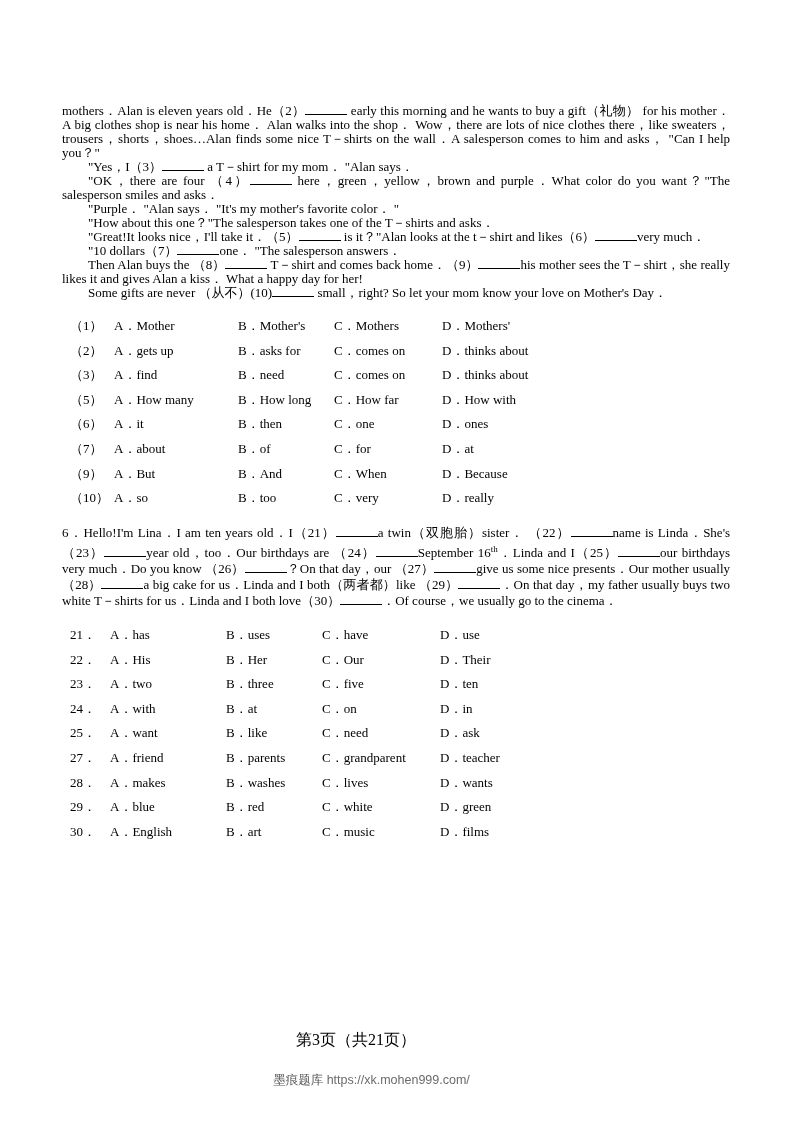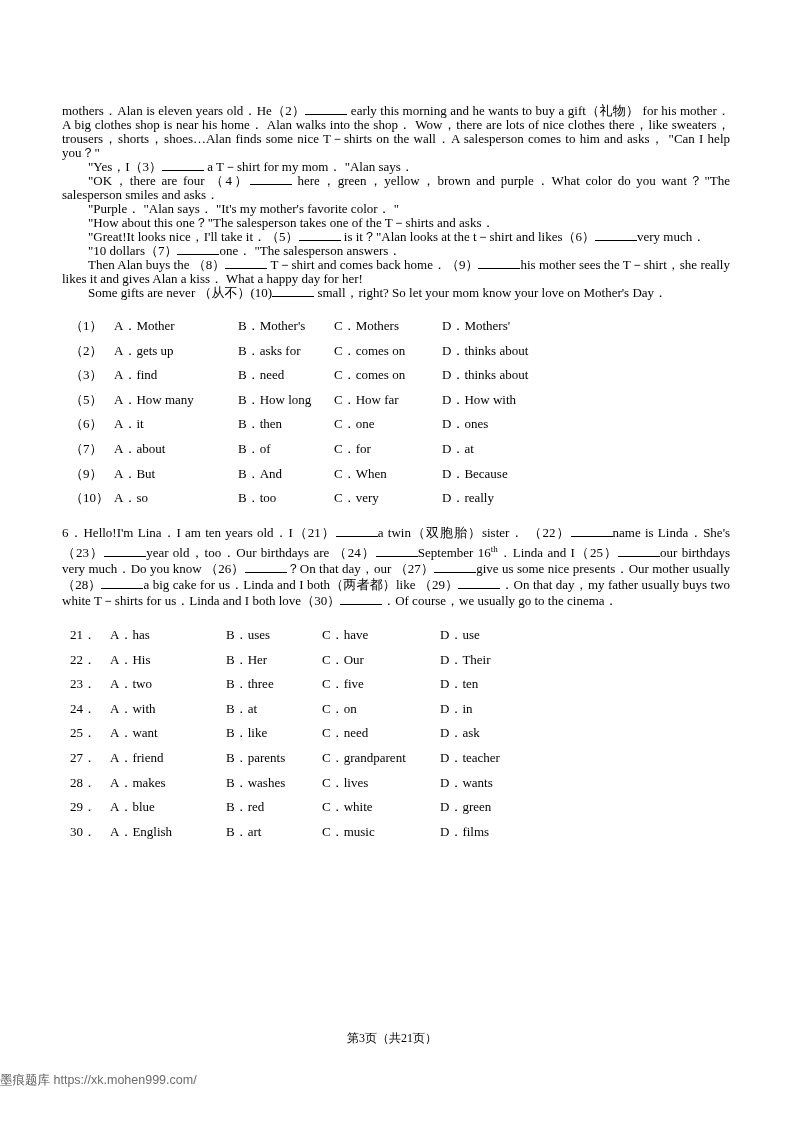--- a/index.html
+++ b/index.html
@@ -77,30 +77,29 @@
   .options2 .opt-a { display: inline-block; width: 116px; }
   .options2 .opt-b { display: inline-block; width: 96px; }
   .options2 .opt-c { display: inline-block; width: 118px; }
 
   .footer-page {
     position: absolute;
     left: 0;
     top: 1030px;
     width: 712px;
     text-align: center;
-    font-size: 12px;
+    font-size: 16px;
     font-family: "Liberation Serif", serif;
-    padding-left: 36px;
   }
   .watermark {
     position: absolute;
     left: 0;
     top: 1072px;
     width: 743px;
-    text-align: left;
+    text-align: center;
     font-size: 12.5px;
     color: #6b6b6b;
     font-family: "Liberation Sans", sans-serif;
   }
   .wm-cn { color: #555; }
 </style>
 </head>
 <body>
 
 <div class="page">

